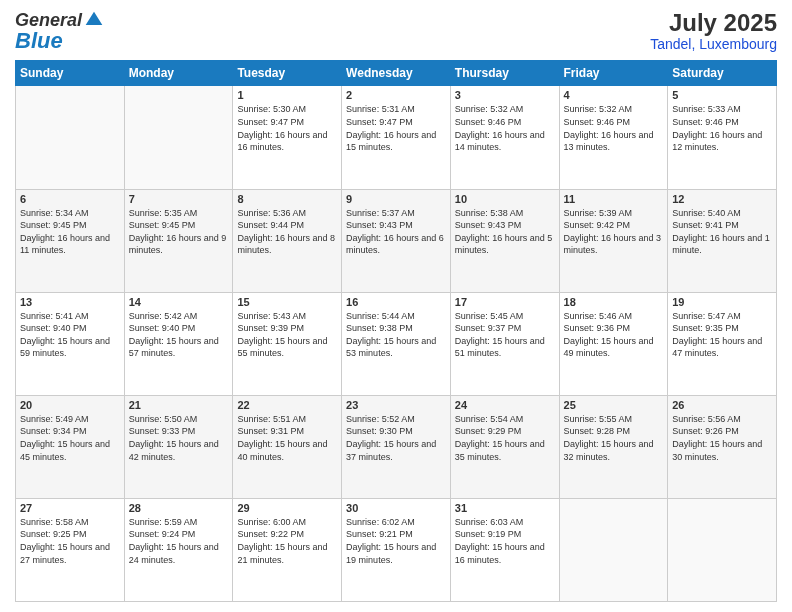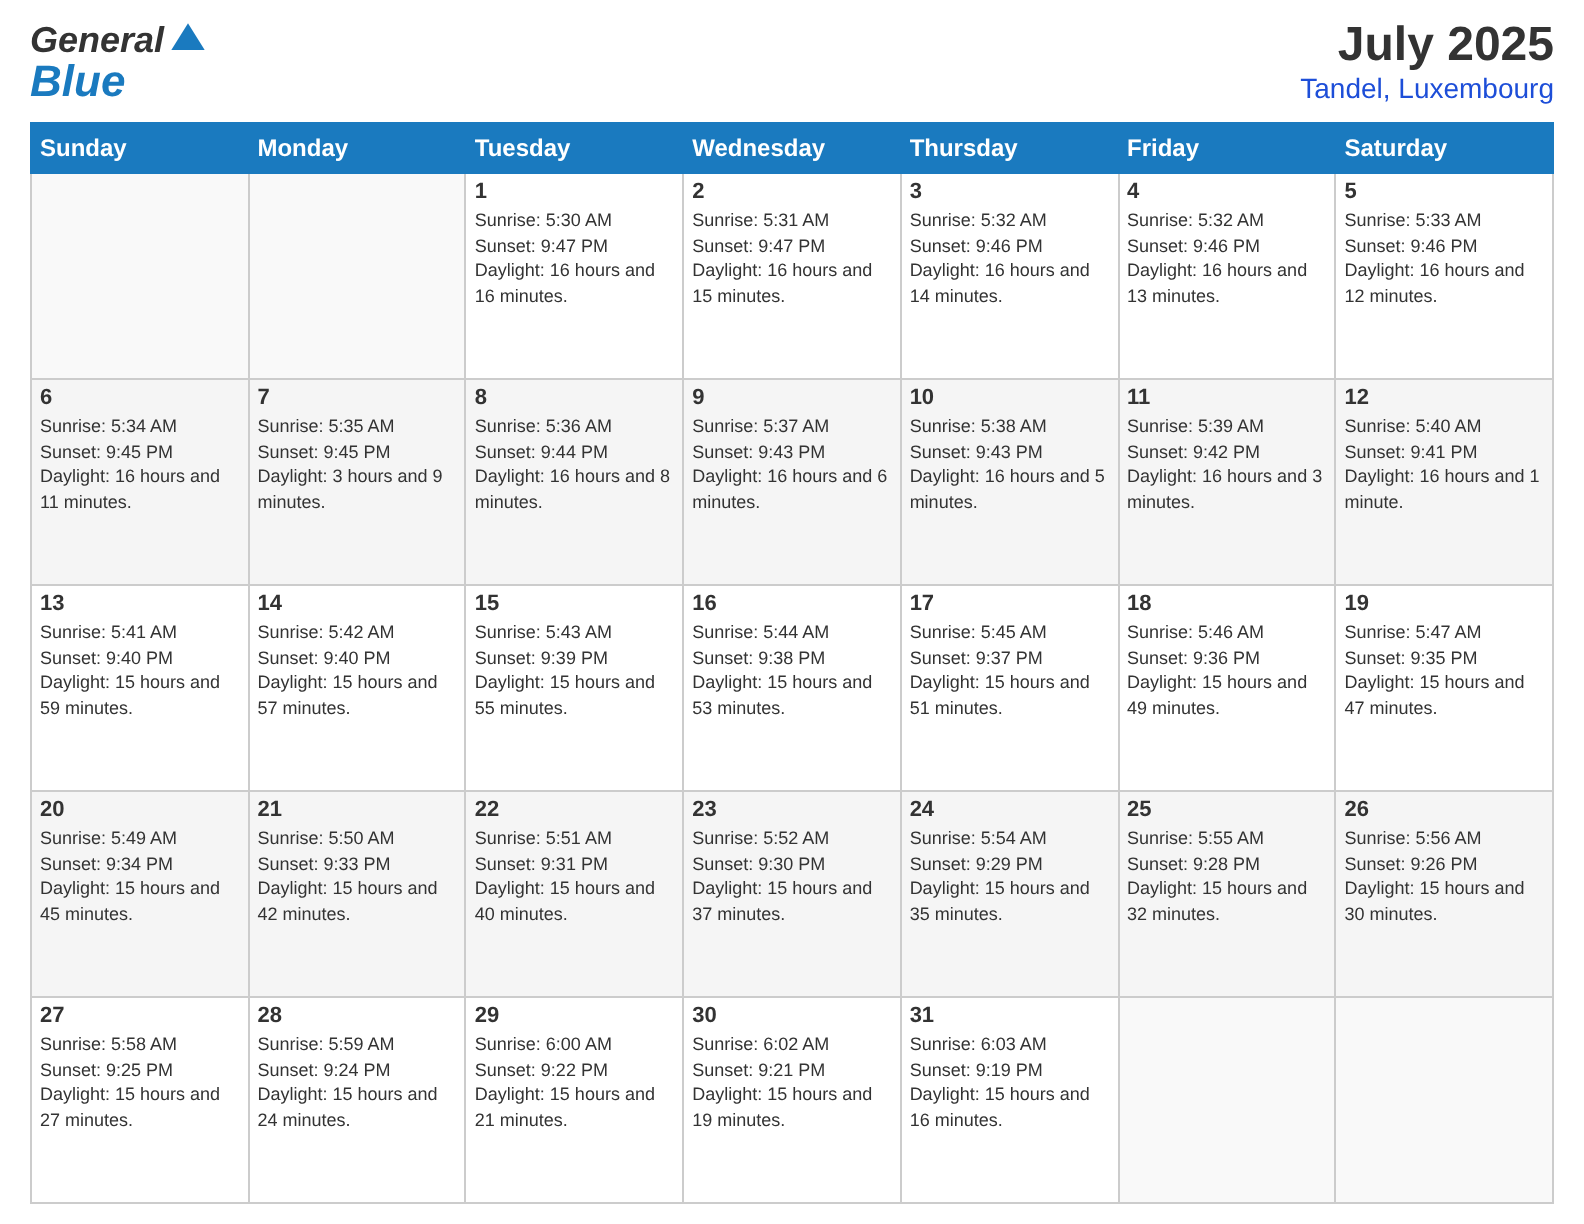--- a/index.html
+++ b/index.html
@@ -192,21 +192,21 @@
               <div>Sunrise: 5:34 AM</div>
               <div>Sunset: 9:45 PM</div>
               <div>Daylight: 16 hours and 11 minutes.</div>
             </div>
           </td>
           <td>
             <span class="day-num">7</span>
             <div class="day-info">
               <div>Sunrise: 5:35 AM</div>
               <div>Sunset: 9:45 PM</div>
-              <div>Daylight: 3 hours and 9 minutes.</div>
+              <div>Daylight: 16 hours and 9 minutes.</div>
             </div>
           </td>
           <td>
             <span class="day-num">8</span>
             <div class="day-info">
               <div>Sunrise: 5:36 AM</div>
               <div>Sunset: 9:44 PM</div>
               <div>Daylight: 16 hours and 8 minutes.</div>
             </div>
           </td>

